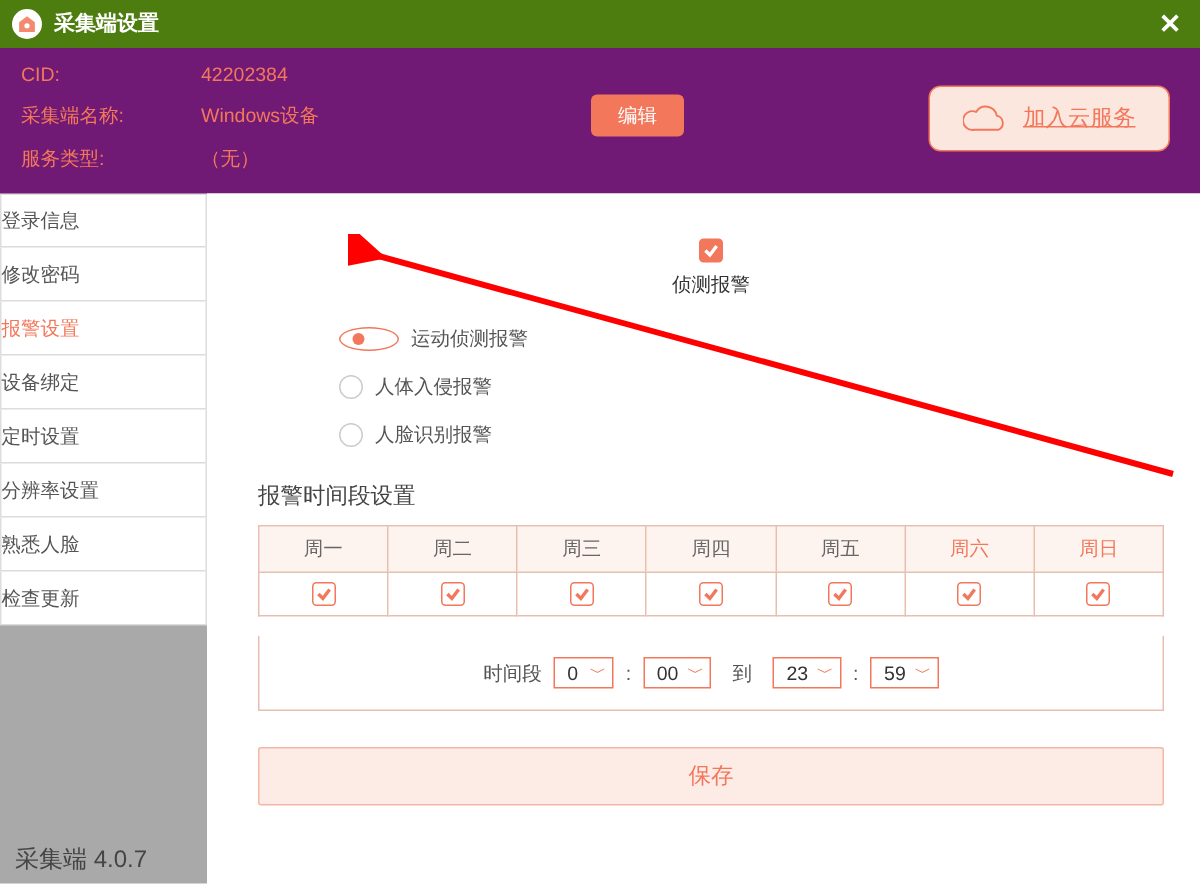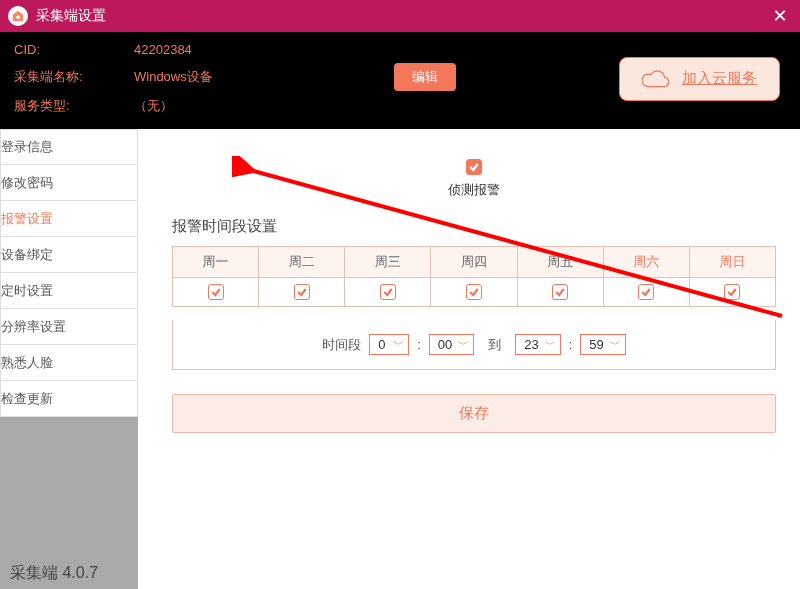--- a/index.html
+++ b/index.html
@@ -9,44 +9,45 @@
     color: #333;
     background: #fff;
     width: 800px;
     height: 589px;
     overflow: hidden;
     position: relative;
   }
   
   .titlebar {
     height: 32px;
-    background: #be185d;
+    background: #4d7c0f;
     color: #fff;
     display: flex;
     align-items: center;
     padding: 0 8px;
+    font-weight: bold;
   }
   .titlebar .logo {
     width: 20px; height: 20px;
     background: #fff;
     border-radius: 50%;
     display: flex; align-items:center; justify-content:center;
     margin-right: 8px;
   }
   .titlebar .logo svg { width:14px; height:14px; }
   .titlebar .title { flex: 1; font-size: 14px; }
   .titlebar .close {
     width: 24px; height: 24px;
     display:flex; align-items:center; justify-content:center;
     cursor: pointer;
     font-size: 18px;
   }
   
   .infoheader {
-    background: #000000;
+    background: #701a75;
     padding: 10px 14px 14px 14px;
     display: grid;
     grid-template-columns: 120px 260px 110px 1fr;
     grid-template-rows: auto auto auto;
     align-items: center;
     column-gap: 0;
     row-gap: 6px;
     position: relative;
   }
   .infoheader .lbl { color: #f3775b; }
@@ -261,20 +262,34 @@
   <div class="main">
     <div class="chk-row">
       <span class="chkbox">
         <svg viewBox="0 0 16 16">
             <polyline points="3,8 7,12 13,4"></polyline>
           </svg>
       </span>
       <span>侦测报警</span>
     </div>
 
+    <div class="radio-group">
+      <div class="radio-row">
+        <span class="radio sel"></span>
+        <span>运动侦测报警</span>
+      </div>
+      <div class="radio-row">
+        <span class="radio"></span>
+        <span>人体入侵报警</span>
+      </div>
+      <div class="radio-row">
+        <span class="radio"></span>
+        <span>人脸识别报警</span>
+      </div>
+    </div>
 
     <div class="section-title">报警时间段设置</div>
 
     <table class="daytable">
       <tbody>
           <tr>
         <th>周一</th>
         <th>周二</th>
         <th>周三</th>
         <th>周四</th>

